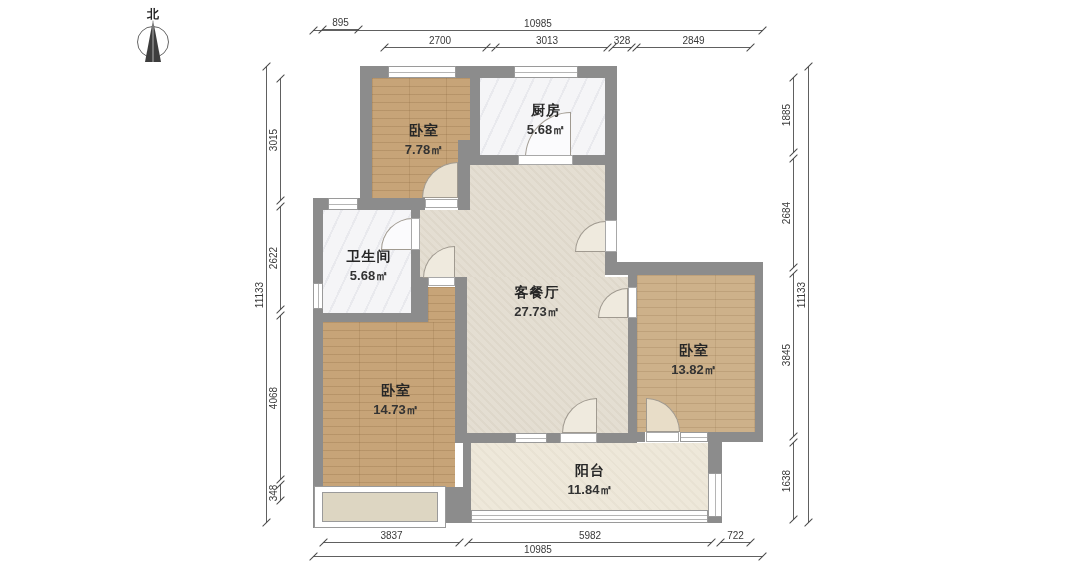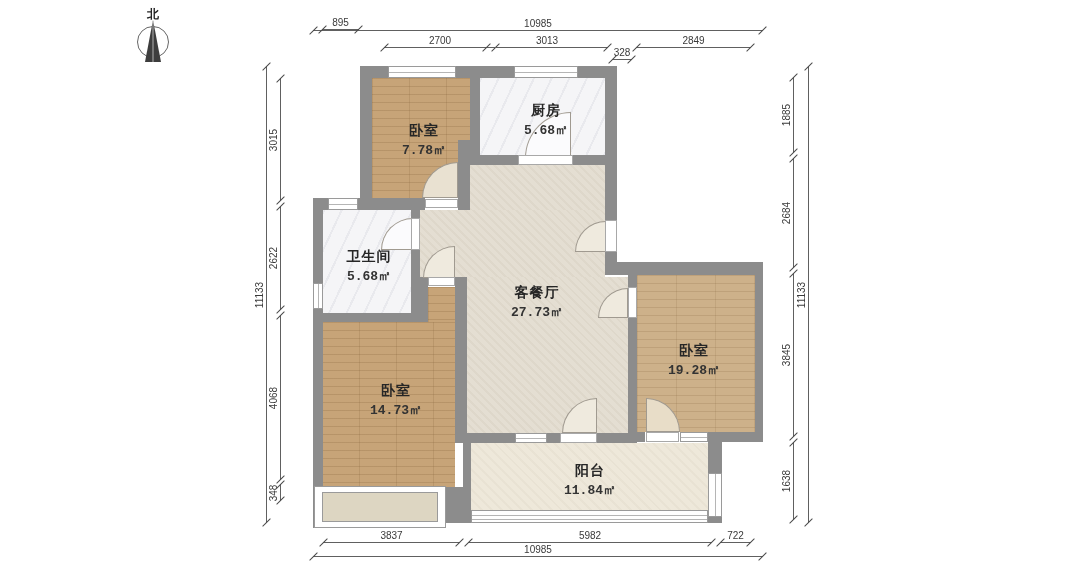--- a/index.html
+++ b/index.html
@@ -46,21 +46,21 @@
           background-size:100% 1px,100% 1px;background-position:0 4px,0 8px;background-repeat:no-repeat;}
   
   .leaf{position:absolute;background:#ffffff;border:1px solid #a8a8a8;box-sizing:border-box;}
   .arc{position:absolute;border:1px solid #a09a90;box-sizing:border-box;}
   .arc.tl{border-radius:100% 0 0 0;}  
   .arc.tr{border-radius:0 100% 0 0;}  
   
   .bayframe{position:absolute;background:#ffffff;border:1px solid #9a9a9a;box-sizing:border-box;}
   .bayinner{position:absolute;border:1px solid #9a9a9a;box-sizing:border-box;background:#ddd6c2;}
   
-  .room-label{position:absolute;transform:translate(-50%,-50%);text-align:center;white-space:nowrap;font-family:Liberation Mono, monospace;}
+  .room-label{position:absolute;transform:translate(-50%,-50%);text-align:center;white-space:nowrap;}
   .room-name{font-size:14px;font-weight:bold;color:#262626;letter-spacing:1px;}
   .room-area{font-size:13px;font-weight:bold;color:#333333;margin-top:1px;}
   
   .dim-h{position:absolute;height:0;border-top:1px solid #606060;}
   .dim-v{position:absolute;width:0;border-left:1px solid #606060;}
   .tick{position:absolute;width:11px;height:1px;background:#4a4a4a;}
   .dim-h .tick{top:-1px;transform:rotate(-45deg);}
   .dim-h .tick.a{left:-5px;}
   .dim-h .tick.b{right:-5px;}
   .dim-v .tick{left:-6px;transform:rotate(-45deg);}
@@ -181,21 +181,21 @@
   <div class="room-label" style="left:537px;top:302px">
     <div class="room-name">客餐厅</div>
     <div class="room-area">27.73㎡</div>
   </div>
   <div class="room-label" style="left:396px;top:400px">
     <div class="room-name">卧室</div>
     <div class="room-area">14.73㎡</div>
   </div>
   <div class="room-label" style="left:694px;top:360px">
     <div class="room-name">卧室</div>
-    <div class="room-area">19.28㎡</div>
+    <div class="room-area">13.82㎡</div>
   </div>
   <div class="room-label" style="left:590px;top:480px">
     <div class="room-name">阳台</div>
     <div class="room-area">11.84㎡</div>
   </div>
 
   <div class="dim-h" style="left:313px;top:30px;width:450px">
     <span class="tick a"></span>
       <span class="tick b"></span>
     <span class="dim-text">10985</span>
@@ -209,21 +209,21 @@
   <div class="dim-h" style="left:384px;top:47px;width:112px">
     <span class="tick a"></span>
       <span class="tick b"></span>
     <span class="dim-text">2700</span>
   </div>
   <div class="dim-h" style="left:486px;top:47px;width:122px">
     <span class="tick a"></span>
       <span class="tick b"></span>
     <span class="dim-text">3013</span>
   </div>
-  <div class="dim-h" style="left:612px;top:59px;width:20px">
+  <div class="dim-h" style="left:612px;top:47px;width:20px">
     <span class="tick a"></span>
       <span class="tick b"></span>
     <span class="dim-text">328</span>
   </div>
   <div class="dim-h" style="left:636px;top:47px;width:115px">
     <span class="tick a"></span>
       <span class="tick b"></span>
     <span class="dim-text">2849</span>
   </div>
 

